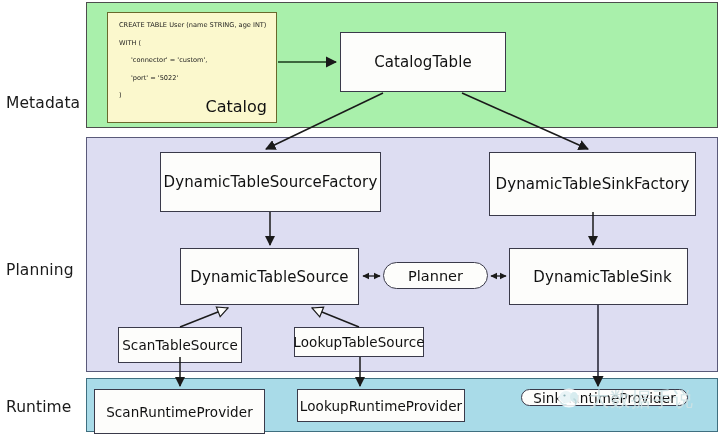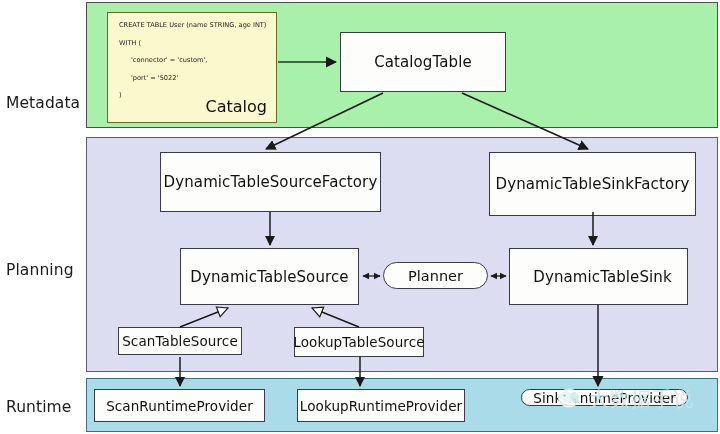--- a/index.html
+++ b/index.html
@@ -88,23 +88,23 @@
     font-size: 16px;
     color: #111111;
   }
 
   
   .n-catalogtable       { left: 340px; top: 32px;  width: 166px; height: 60px; }
   .n-srcfactory         { left: 160px; top: 152px; width: 221px; height: 60px; }
   .n-sinkfactory        { left: 489px; top: 152px; width: 207px; height: 64px; }
   .n-dynsource          { left: 180px; top: 248px; width: 179px; height: 57px; }
   .n-dynsink            { left: 509px; top: 248px; width: 179px; height: 57px; padding-left: 8px; }
-  .n-scantablesource    { left: 118px; top: 327px; width: 124px; height: 28px; }
+  .n-scantablesource    { left: 118px; top: 327px; width: 124px; height: 36px; }
   .n-lookuptablesource  { left: 294px; top: 327px; width: 130px; height: 30px; }
-  .n-scanruntime        { left: 94px;  top: 389px; width: 171px; height: 33px; }
+  .n-scanruntime        { left: 94px;  top: 389px; width: 171px; height: 45px; }
   .n-lookupruntime      { left: 277px; top: 389px; width: 168px; height: 33px; margin-left: 20px; }
   .n-sinkruntime        { left: 521px; top: 389px; width: 167px; height: 17px; border-radius: 9px; }
 
   
   .planner {
     position: absolute;
     left: 383px; top: 262px; width: 105px; height: 27px;
     box-sizing: border-box;
     background: #fdfdfb;
     border: 1.5px solid #3a3a4a;

